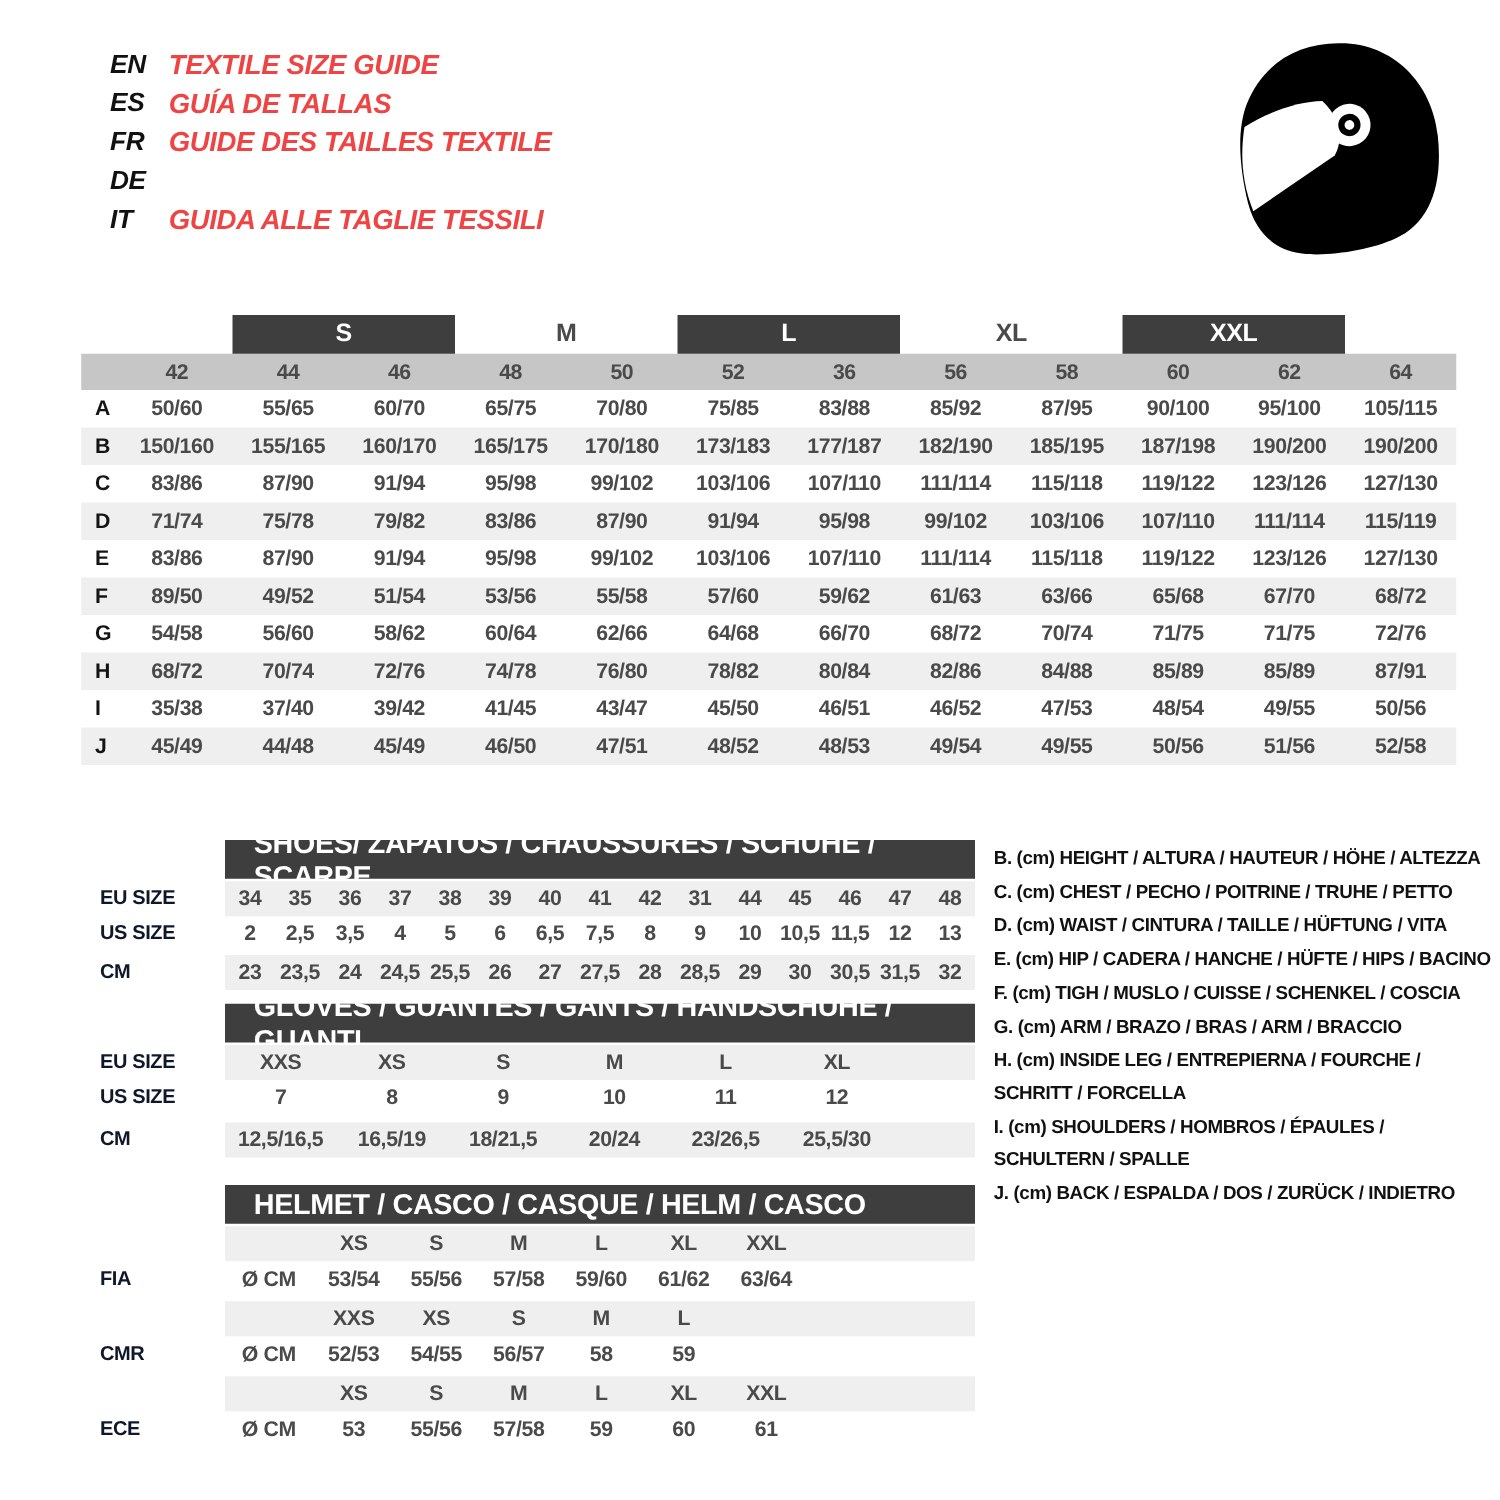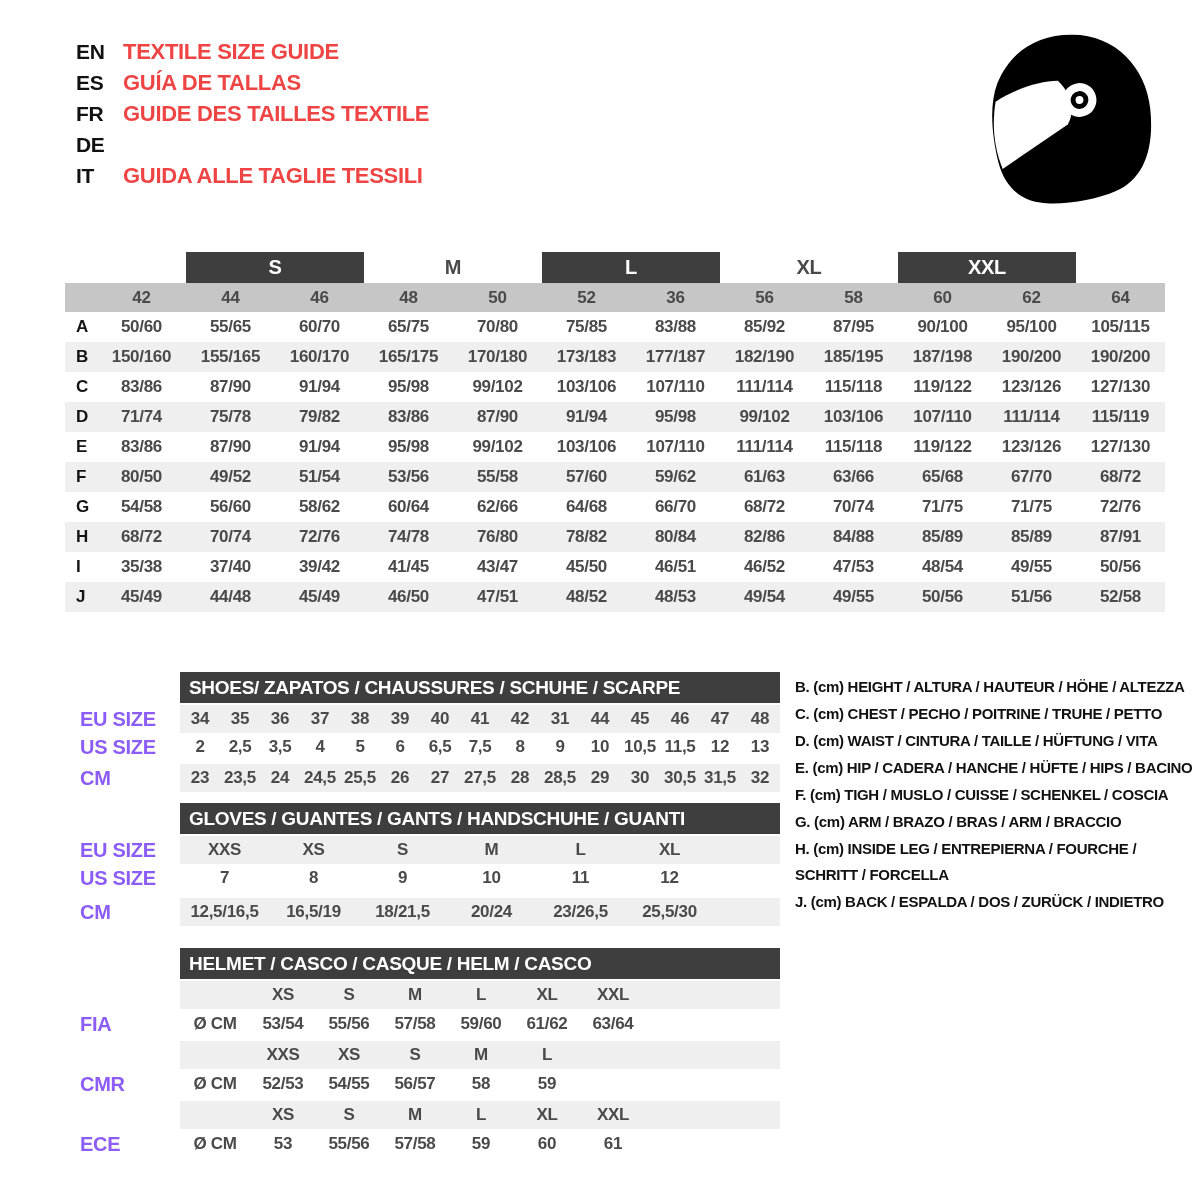--- a/index.html
+++ b/index.html
@@ -1,20 +1,20 @@
 <!DOCTYPE html>
 <html><head>
 <meta charset="utf-8">
 <style>
   html,body{margin:0;padding:0;background:#fff;}
   .canvas{position:relative;width:1200px;height:1200px;background:#fff;overflow:hidden;
           font-family:"Liberation Sans",sans-serif;font-weight:bold;letter-spacing:-0.3px;}
 
   
-  .languages{position:absolute;left:76px;top:36px;}
+  .languages{position:absolute;left:88px;top:36px;font-style:italic;}
   .lang-row{display:flex;height:31px;align-items:center;}
   .lang-code{width:47px;font-size:21px;color:#111;}
   .lang-title{font-size:22px;color:#ef4444;}
 
   
   .helmet-icon{position:absolute;left:978px;top:30px;width:182px;height:178px;}
 
   
   .main-table{position:absolute;left:65px;top:252px;width:1100px;}
   .mrow{display:grid;grid-template-columns:32px repeat(12,1fr);align-items:center;}
@@ -25,23 +25,23 @@
   .num-row{height:29px;background:#c6c6c6;}
   .num-cell{text-align:center;font-size:17px;color:#4a4a4a;}
   .trow{height:30px;}
   .trow.stripe{background:#efefef;}
   .letter-cell{padding-left:11px;font-size:17px;color:#141414;}
   .val-cell{text-align:center;font-size:17px;color:#4a4a4a;}
 
   
   .sec{position:absolute;left:180px;width:600px;}
   .dark-bar{height:31px;background:#3e3e3e;color:#fff;display:flex;align-items:center;
-            padding-left:9px;font-size:19px;}
+            padding-left:23px;font-size:23px;}
   .srow{position:relative;display:flex;align-items:center;height:28px;}
-  .side-label{position:absolute;left:-100px;width:95px;font-size:20px;color:#8b5cf6;}
+  .side-label{position:absolute;left:-100px;width:95px;font-size:16px;color:#0f172a;}
   .scell{text-align:center;font-size:17px;color:#4a4a4a;}
   .shoe-cell{flex:0 0 40px;text-align:center;}
   .glove-cell{flex:0 0 89px;}
   .hcell0{flex:0 0 70px;text-align:center;font-size:17px;color:#4a4a4a;}
   .hcell{flex:0 0 66px;text-align:center;font-size:17px;color:#4a4a4a;}
   .shoes-rows .srow:nth-child(1){margin-top:2px;background:#efefef;}
   .shoes-rows .srow:nth-child(3){margin-top:3px;background:#efefef;}
   .gloves-rows .srow:nth-child(1){margin-top:2px;background:#efefef;}
   .gloves-rows .srow:nth-child(3){margin-top:6px;background:#efefef;}
   .helmet-rows .hdr{margin-top:2px;background:#efefef;}
@@ -182,21 +182,21 @@
           <div class="val-cell">103/106</div>
           <div class="val-cell">107/110</div>
           <div class="val-cell">111/114</div>
           <div class="val-cell">115/118</div>
           <div class="val-cell">119/122</div>
           <div class="val-cell">123/126</div>
           <div class="val-cell">127/130</div>
         </div>
         <div class="mrow trow stripe">
           <div class="letter-cell">F</div>
-          <div class="val-cell">80/50</div>
+          <div class="val-cell">89/50</div>
           <div class="val-cell">49/52</div>
           <div class="val-cell">51/54</div>
           <div class="val-cell">53/56</div>
           <div class="val-cell">55/58</div>
           <div class="val-cell">57/60</div>
           <div class="val-cell">59/62</div>
           <div class="val-cell">61/63</div>
           <div class="val-cell">63/66</div>
           <div class="val-cell">65/68</div>
           <div class="val-cell">67/70</div>
@@ -427,16 +427,18 @@
 
   <div class="legend">
       <div class="legend-item">B. (cm) HEIGHT / ALTURA / HAUTEUR / HÖHE / ALTEZZA</div>
       <div class="legend-item">C. (cm) CHEST / PECHO / POITRINE / TRUHE / PETTO</div>
       <div class="legend-item">D. (cm) WAIST / CINTURA / TAILLE / HÜFTUNG / VITA</div>
       <div class="legend-item">E. (cm) HIP / CADERA / HANCHE / HÜFTE / HIPS /  BACINO</div>
       <div class="legend-item">F. (cm) TIGH / MUSLO / CUISSE / SCHENKEL / COSCIA</div>
       <div class="legend-item">G. (cm) ARM  / BRAZO / BRAS / ARM / BRACCIO</div>
       <div class="legend-item">H. (cm) INSIDE LEG / ENTREPIERNA / FOURCHE /
 SCHRITT / FORCELLA</div>
+      <div class="legend-item">I.  (cm) SHOULDERS / HOMBROS / ÉPAULES /
+SCHULTERN / SPALLE</div>
       <div class="legend-item">J. (cm) BACK / ESPALDA / DOS / ZURÜCK / INDIETRO</div>
     </div>
 
 </div>
 
 </body></html>

